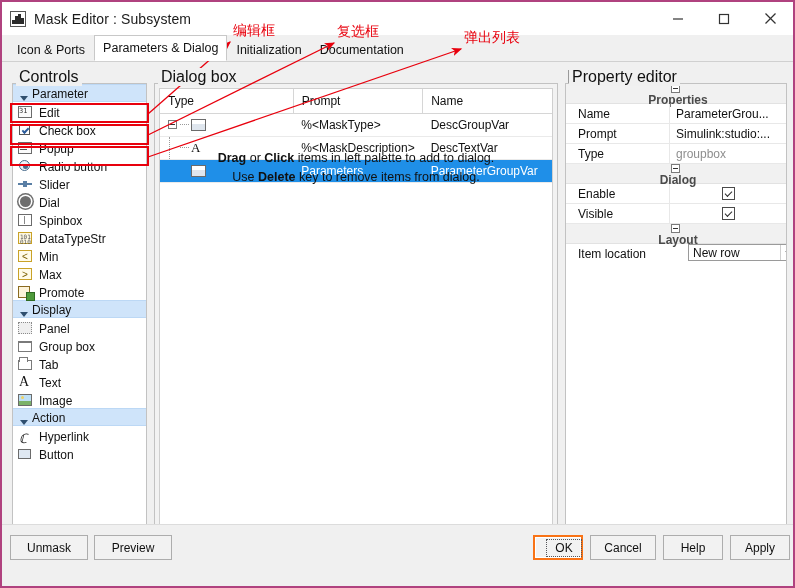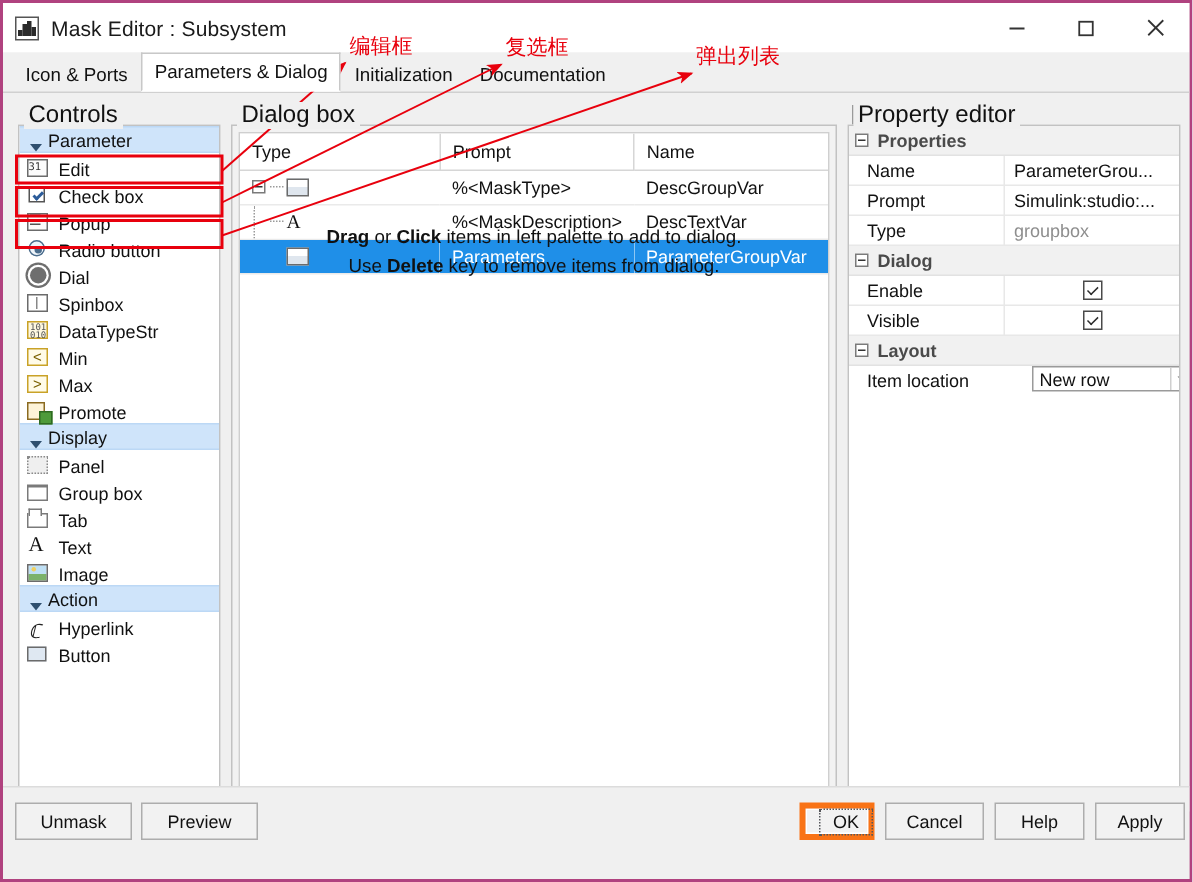--- a/index.html
+++ b/index.html
@@ -242,20 +242,21 @@
   }
   .prop-box {
     position: absolute; left: 0; top: 9px; right: 0; bottom: 0;
     border: 1px solid #c2c2c2; background: #ffffff; overflow: hidden;
   }
   .sec {
     height: 20px; display: flex; align-items: center;
     font-size: 12px; font-weight: bold; color: #4a4a4a;
     background: #f1f1f1; padding-left: 4px;
     border-bottom: 1px solid #e2e2e2;
+    flex-direction: column;
   }
   .sec .exp {
     width: 9px; height: 9px; border: 1px solid #7a7a7a; background: #fff;
     position: relative; margin-right: 6px; flex: 0 0 9px;
   }
   .sec .exp:before {
     content: ""; position: absolute; left: 1px; top: 3px; width: 5px; height: 1px; background: #333;
   }
   .prow {
     height: 20px; display: flex; align-items: center;
@@ -304,21 +305,21 @@
     background: #f0f0f0;
     border-top: 1px solid #dcdcdc;
   }
   .btn {
     position: absolute; top: 10px; height: 25px;
     border: 1px solid #adadad; background: #f2f2f2;
     font-size: 12px; color: #111;
     display: flex; align-items: center; justify-content: center;
     font-family: "Liberation Sans", sans-serif;
   }
-  .btn.focus { border: 4px solid #f97316; box-shadow: inset 0 0 0 1px #ffffff; padding-left: 12px; }
+  .btn.focus { border: 2px solid #f97316; box-shadow: inset 0 0 0 1px #ffffff; padding-left: 12px; }
   .btn.focus .inner {
     border: 1px dotted #55565a; padding: 1px 8px; line-height: 14px;
   }
 
   
   .anno {
     position: absolute; color: #e8000d; font-size: 14px;
     font-family: "DejaVu Sans", sans-serif; white-space: nowrap;
   }
   .annobox {
@@ -404,20 +405,29 @@
           <span>Popup</span>
         </div>
 
         <div class="ctrl-row">
           <div class="ico">
               <div class="ic-circle"></div>
             </div>
           <span>Radio button</span>
         </div>
 
+        <div class="ctrl-row">
+          <div class="ico">
+              <div class="ic-slider">
+                <i class="bar"></i>
+                <i class="kn"></i>
+              </div>
+            </div>
+          <span>Slider</span>
+        </div>
 
         <div class="ctrl-row">
           <div class="ico">
               <div class="ic-dial"></div>
             </div>
           <span>Dial</span>
         </div>
 
         <div class="ctrl-row">
           <div class="ico">

